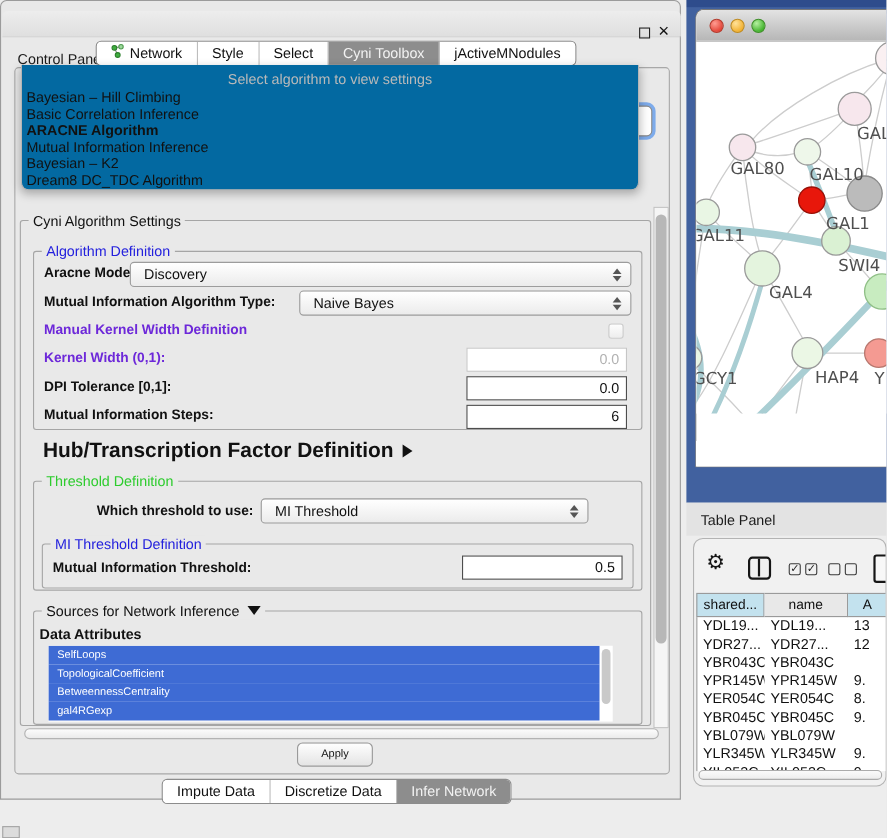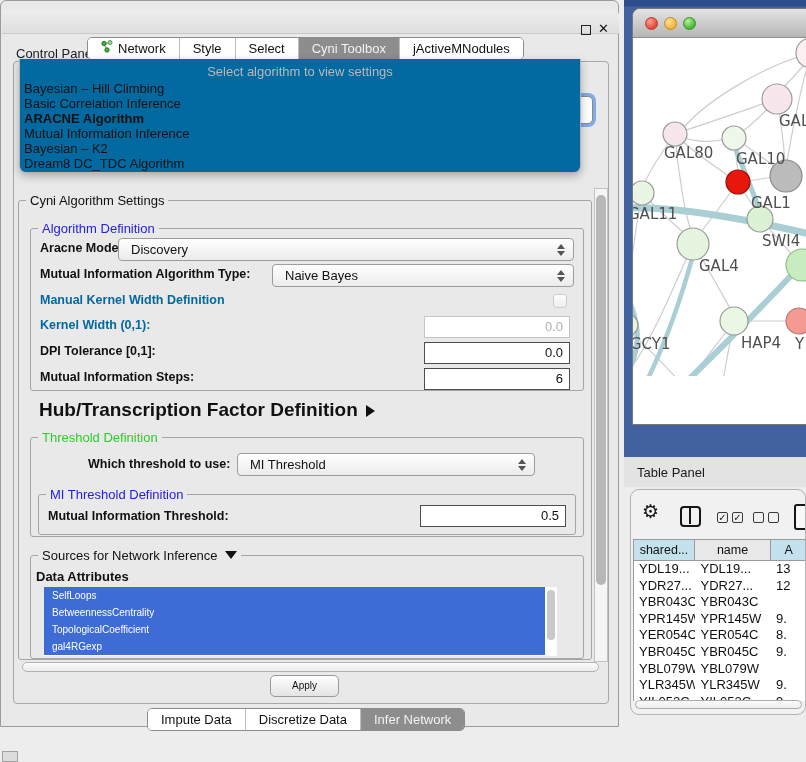--- a/index.html
+++ b/index.html
@@ -34,21 +34,21 @@
   #focus-fragment { left:570px; top:95px; width:22px; height:28px; background:#fff;
     border:1px solid #8a8a8a; border-radius:5px; box-shadow:0 0 0 3px rgba(106,160,235,.85); }
 
   
   .groupbox { border:1px solid #a5a5a5; border-radius:3px; }
   .gb-label { position:absolute; top:-8px; left:7px; background:#e9e9e9; padding:0 4px; font-size:13px; color:#111; white-space:nowrap; }
   .gb-label.blue { color:#2421dd; }
   .gb-label.green { color:#2ecc2e; }
 
   .lbl { position:absolute; font-size:12.5px; font-weight:bold; color:#111; white-space:nowrap; }
-  .lbl.disabled { color:#0369a1;text-align:right; }
+  .lbl.disabled { color:#6d28d9;text-align:right; }
 
   .combo { position:absolute; height:23px; background:linear-gradient(#ffffff,#ebebeb);
     border:1px solid #9c9c9c; border-radius:4px; font-size:13px; color:#111; line-height:21px; padding-left:12px; }
   .combo .spin { position:absolute; right:8px; top:4px; width:8px; height:14px; }
   .combo .spin i { position:absolute; left:0; width:0; height:0; border-left:4px solid transparent; border-right:4px solid transparent; }
   .combo .spin i.up { top:1px; border-bottom:5px solid #555; }
   .combo .spin i.dn { bottom:1px; border-top:5px solid #555; }
 
   .field { position:absolute; width:146px; height:22px; background:#fff; border:1.5px solid #4d4d4d;
     font-size:13px; color:#111; text-align:right; padding:2px 6px 0 0; }
@@ -219,22 +219,22 @@
     <span class="lbl" style="left:47px; top:508px;">Mutual Information Threshold:</span>
     <div class="field" style="left:419px; top:504px;">0.5</div>
 
     <div class="abs groupbox" style="left:29px; top:554px; width:554px; height:104px;">
       <span class="gb-label"><span>Sources for Network Inference</span><span class="tri-down"></span></span>
     </div>
     <span class="lbl" style="left:35px; top:568px; font-size:13px;">Data Attributes</span>
     <div class="abs" id="attr-list">
 
     <div class="attr-item">SelfLoops</div>
+        <div class="attr-item">TopologicalCoefficient</div>
         <div class="attr-item">BetweennessCentrality</div>
-        <div class="attr-item">TopologicalCoefficient</div>
         <div class="attr-item">gal4RGexp</div>
         <div id="attr-scroll"></div>
       </div>
 
     <div class="abs" id="hpill"></div>
     <div class="abs" id="apply-btn">Apply</div>
 
     <div class="abs tabbar" id="tabbar-bottom">
         <div class="tab">
           <span>Impute Data</span>

